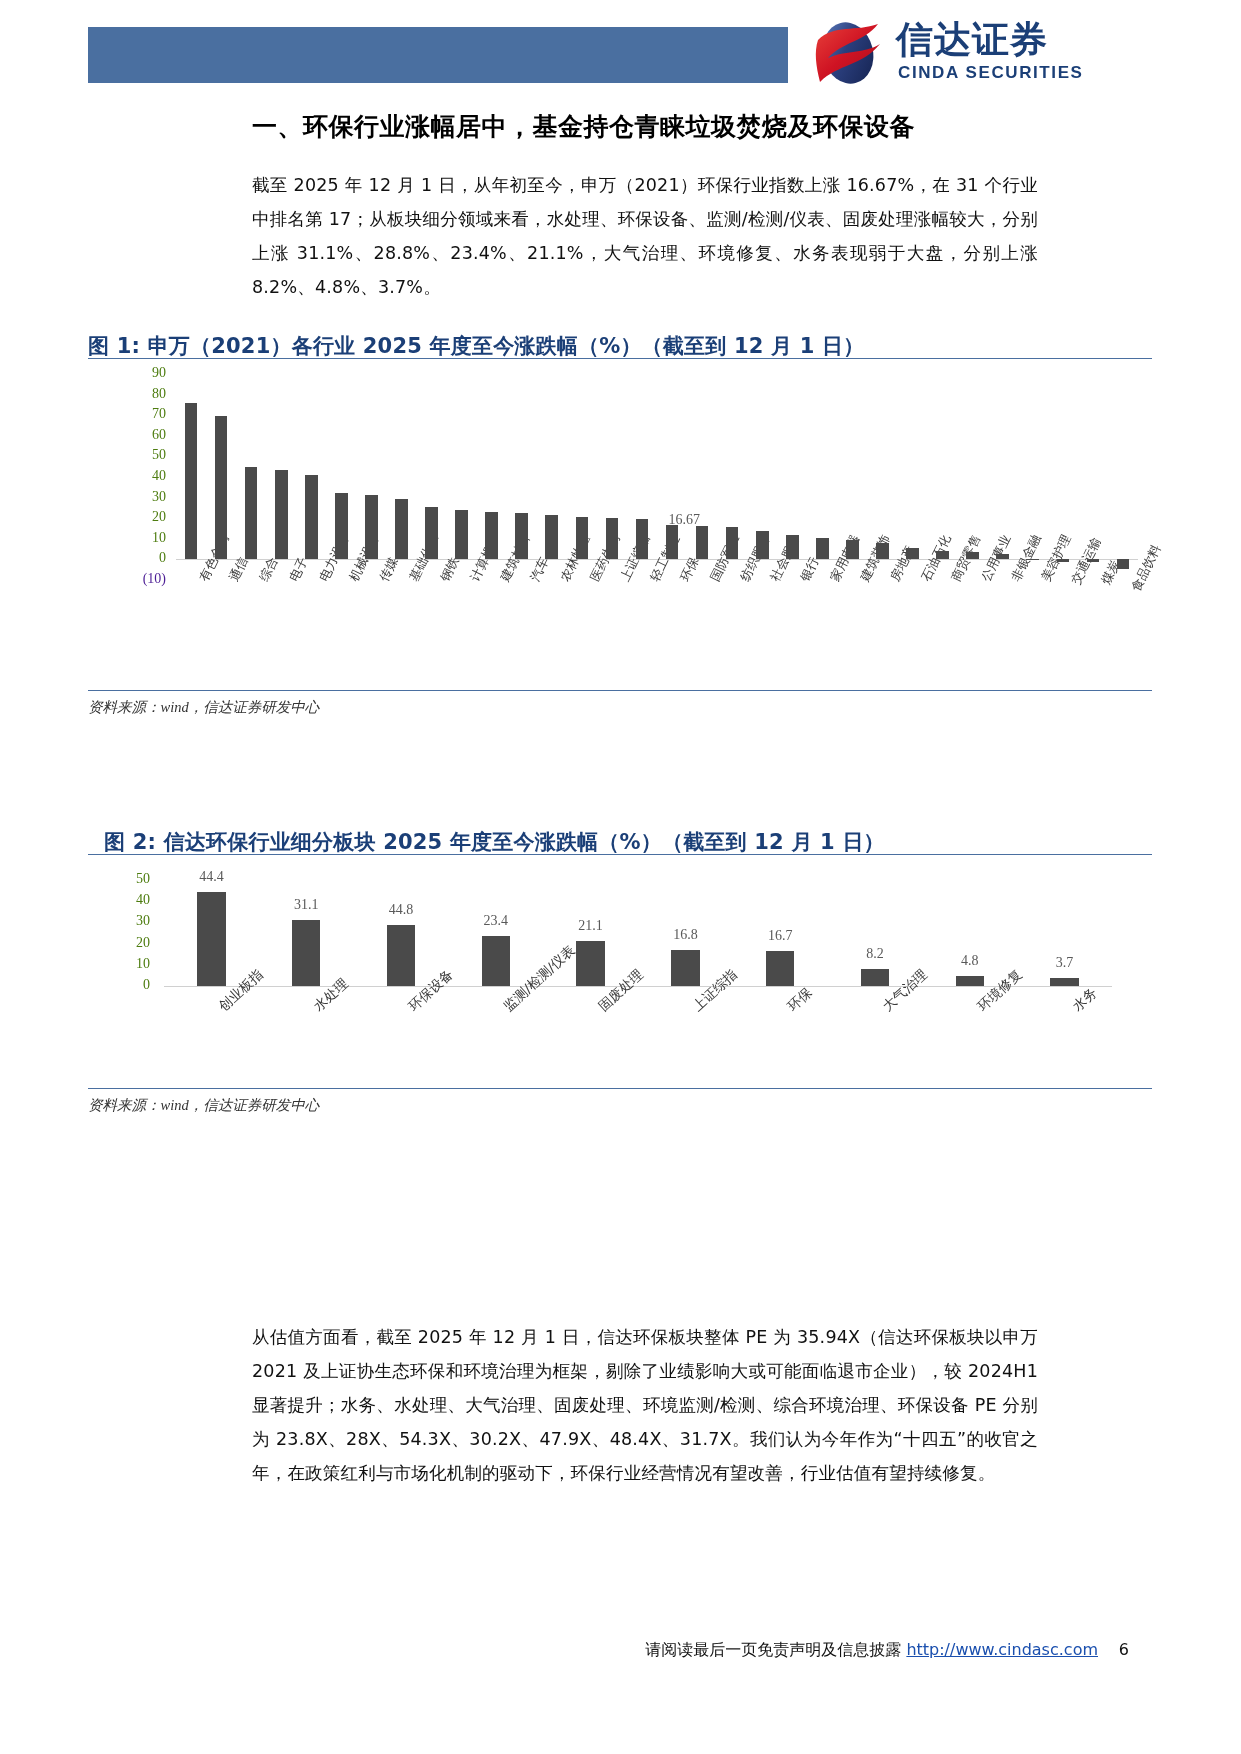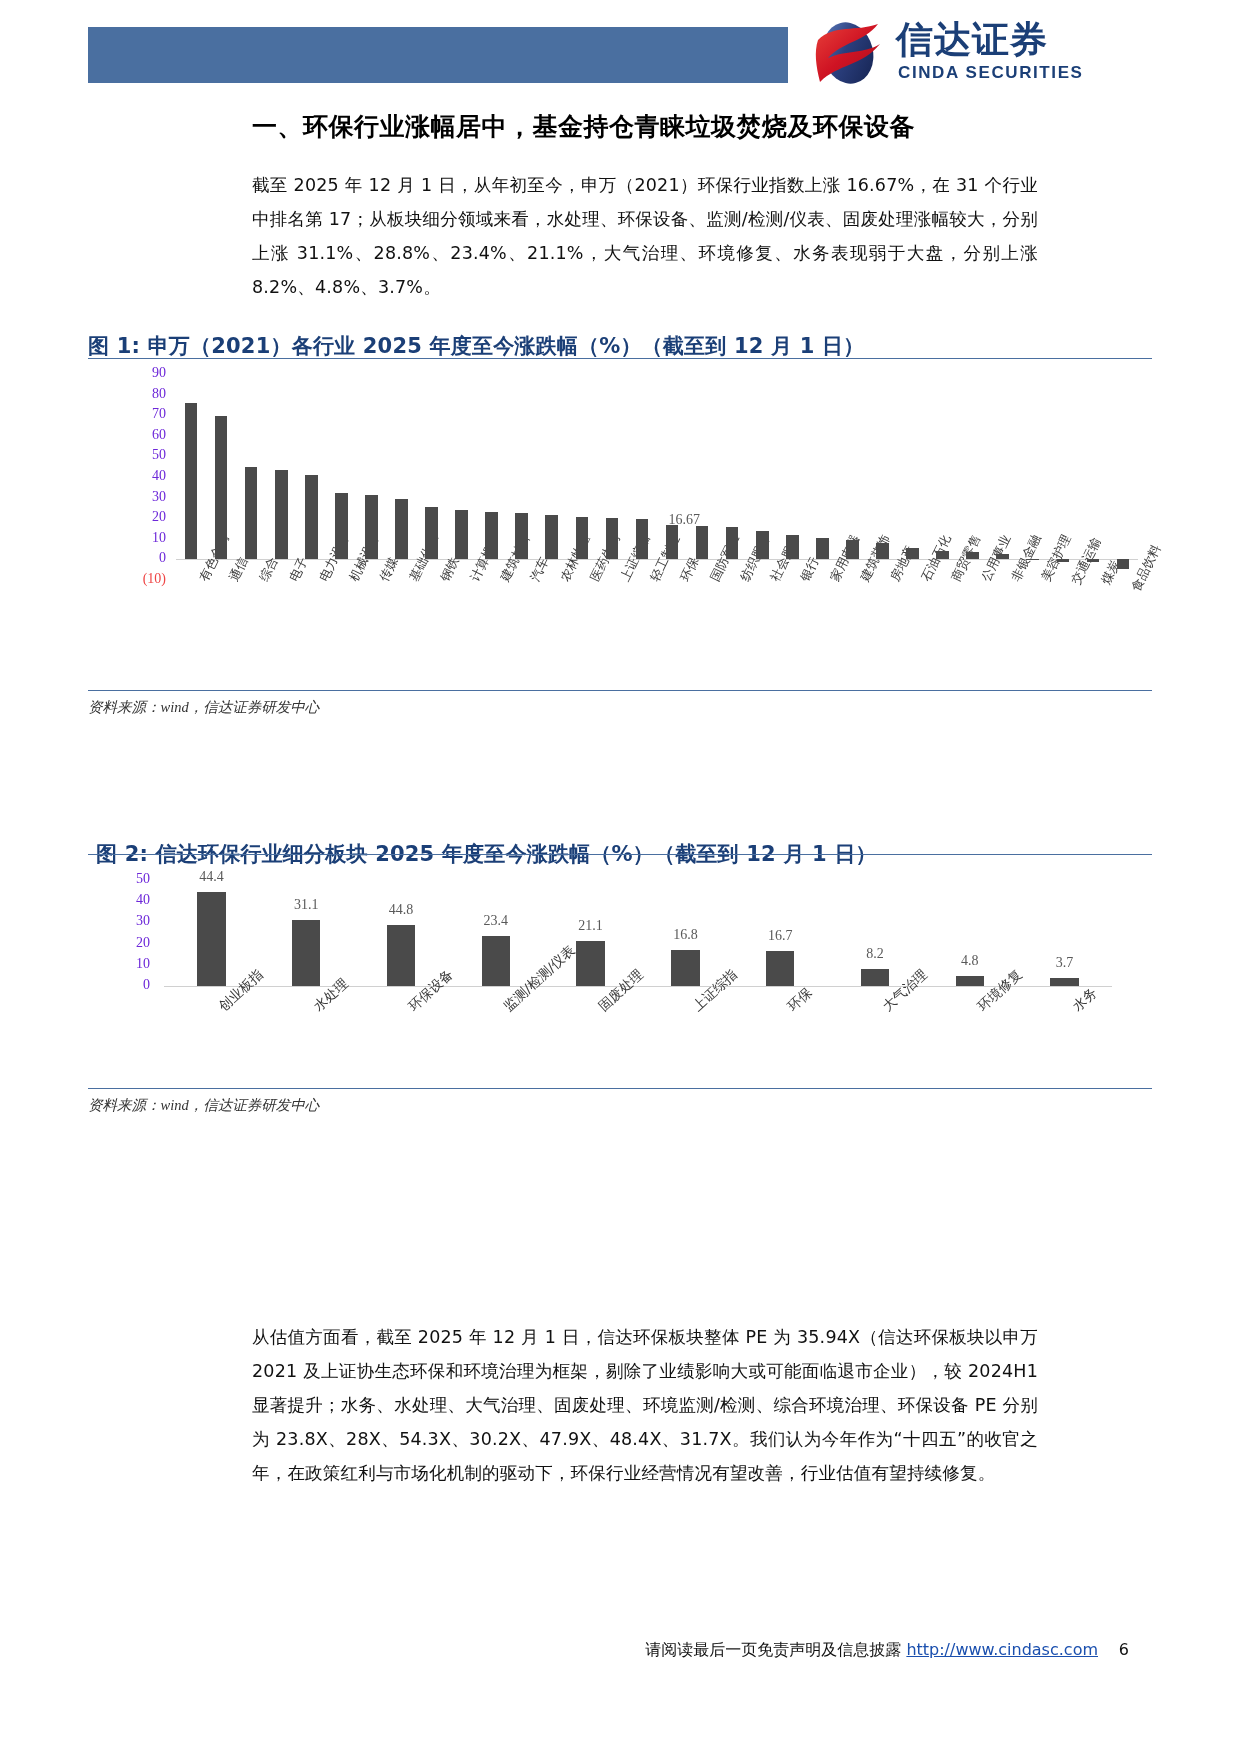--- a/index.html
+++ b/index.html
@@ -138,25 +138,25 @@
     position: absolute;
   }
   .axis-line {
     position: absolute;
     background: #d0d0d0;
   }
   .ytick {
     position: absolute;
     font-family: "Liberation Serif", serif;
     font-size: 14px;
-    color: #6d28d9;
+    color: #4d7c0f;
     text-align: right;
     width: 34px;
   }
-  .ytick.neg { color: #ef4444; }
+  .ytick.neg { color: #4c1d95; }
   .bar {
     position: absolute;
     background: #4a4a4a;
     bottom: 0;
   }
   .bar-label {
     position: absolute;
     font-family: "Liberation Serif", serif;
     font-size: 14px;
     color: #595959;
@@ -323,21 +323,21 @@
       <div class="xlab" style="left: 979.844px; top: 217.872px; transform: rotate(-64deg); transform-origin: left top;">交通运输</div>
       <div class="bar" style="left: 998.593px; top: 197.4px; width: 12.6262px; height: 3.09px; bottom: auto;"></div>
       <div class="xlab" style="left: 1009.91px; top: 218.49px; transform: rotate(-64deg); transform-origin: left top;">煤炭</div>
       <div class="bar" style="left: 1028.66px; top: 197.4px; width: 12.6262px; height: 9.27px; bottom: auto;"></div>
       <div class="xlab" style="left: 1039.97px; top: 224.67px; transform: rotate(-64deg); transform-origin: left top;">食品饮料</div>
     </div>
 
   <div class="rule" style="left:88px; top:690px; width:1064px;"></div>
   <div class="src-note" style="left:88px; top:698px;">资料来源：wind，信达证券研发中心</div>
 
-  <div class="fig-caption" style="left:96px; top:828px;margin-top:12px;">图 2:  信达环保行业细分板块 2025 年度至今涨跌幅（%）（截至到 12 月 1 日）</div>
+  <div class="fig-caption" style="left:104px; top:828px;">图 2:  信达环保行业细分板块 2025 年度至今涨跌幅（%）（截至到 12 月 1 日）</div>
   <div class="rule" style="left:88px; top:854px; width:1064px;"></div>
 
   <div class="chart" id="chart2" style="left:88px; top:858px; width:1064px; height:240px;">
       <div class="ytick" style="left: 28px; top: 13px;">50</div>
       <div class="ytick" style="left: 28px; top: 34.2px;">40</div>
       <div class="ytick" style="left: 28px; top: 55.4px;">30</div>
       <div class="ytick" style="left: 28px; top: 76.6px;">20</div>
       <div class="ytick" style="left: 28px; top: 97.8px;">10</div>
       <div class="ytick" style="left: 28px; top: 119px;">0</div>
       <div class="axis-line" style="left: 76px; top: 128px; width: 948px; height: 1px;"></div>

